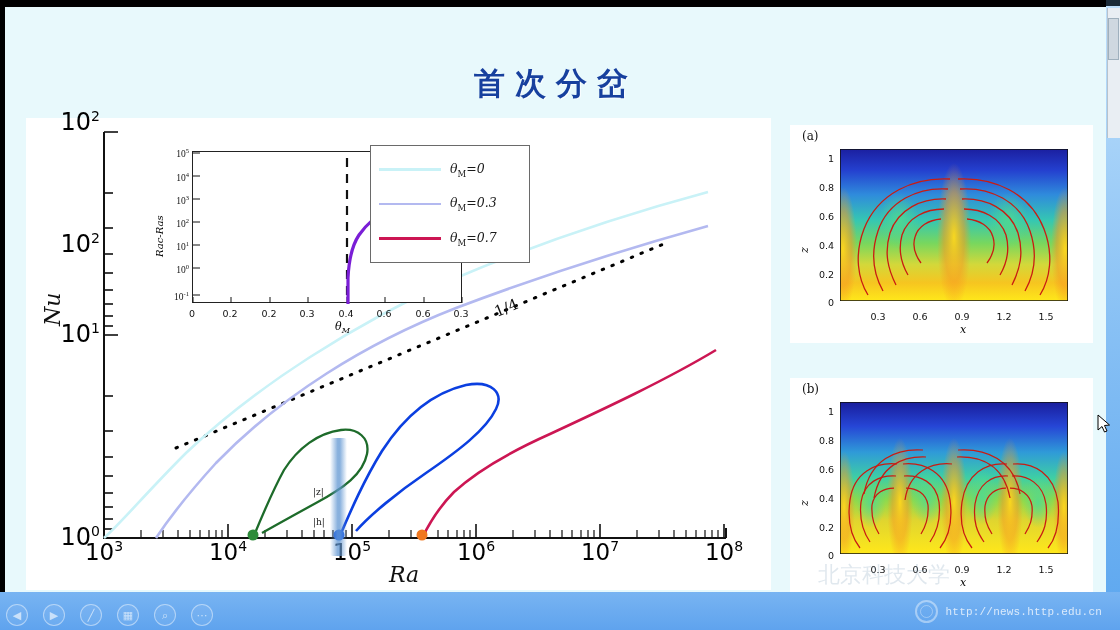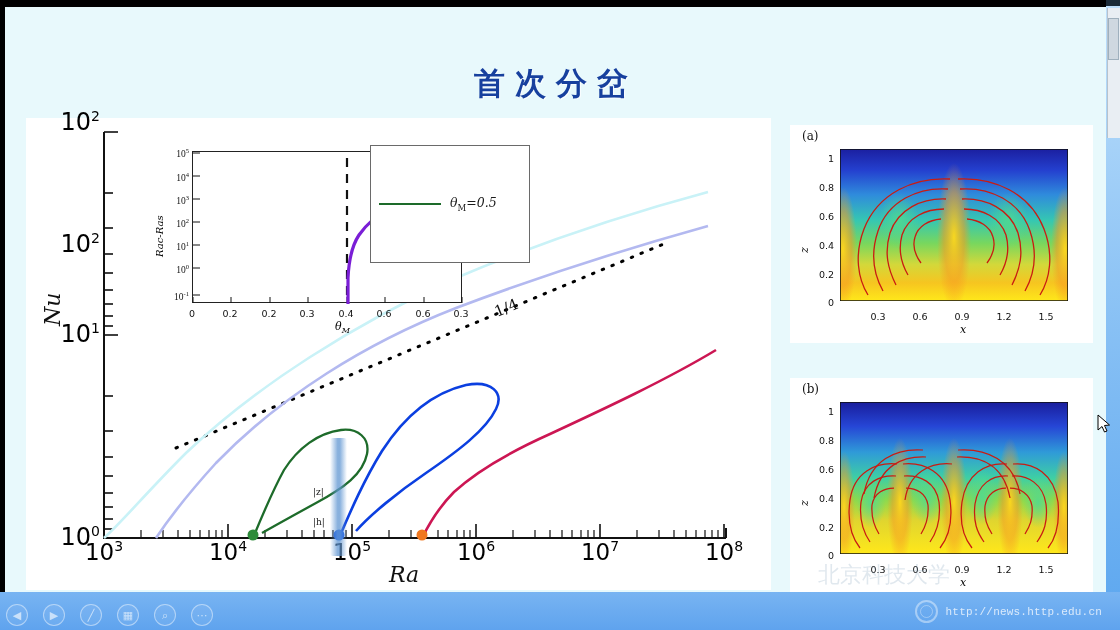--- a/index.html
+++ b/index.html
@@ -355,22 +355,30 @@
         <div class="inset-xtick" style="left:152px;">0.3</div>
         <div class="inset-xtick" style="left:191px;">0.4</div>
         <div class="inset-xtick" style="left:229px;">0.6</div>
         <div class="inset-xtick" style="left:268px;">0.6</div>
         <div class="inset-xtick" style="left:306px;">0.3</div>
         <div id="inset-xlabel">θ<sub style="font-size:8px">M</sub></div>
       </div>
 
       <div id="legend">
         <div class="legend-row">
-          <span class="legend-swatch" style="background:#1d6b2a"></span>
-          <span class="legend-text">θ<sub>M</sub>=0.5</span>
+          <span class="legend-swatch" style="background:#c9f2f7"></span>
+          <span class="legend-text">θ<sub>M</sub>=0</span>
+        </div>
+        <div class="legend-row">
+          <span class="legend-swatch" style="background:#b3b9f0"></span>
+          <span class="legend-text">θ<sub>M</sub>=0.3</span>
+        </div>
+        <div class="legend-row">
+          <span class="legend-swatch" style="background:#cc1653"></span>
+          <span class="legend-text">θ<sub>M</sub>=0.7</span>
         </div>
       </div>
     </div>
 
     <div class="side-panel" id="panel-a">
       <div class="panel-tag">(a)</div>
       <div class="panel-ylabel" style="left:8px; top:128px;">z</div>
       <div class="p-ytick" style="left:18px; top:28px;">1</div>
       <div class="p-ytick" style="left:18px; top:57px;">0.8</div>
       <div class="p-ytick" style="left:18px; top:86px;">0.6</div>

